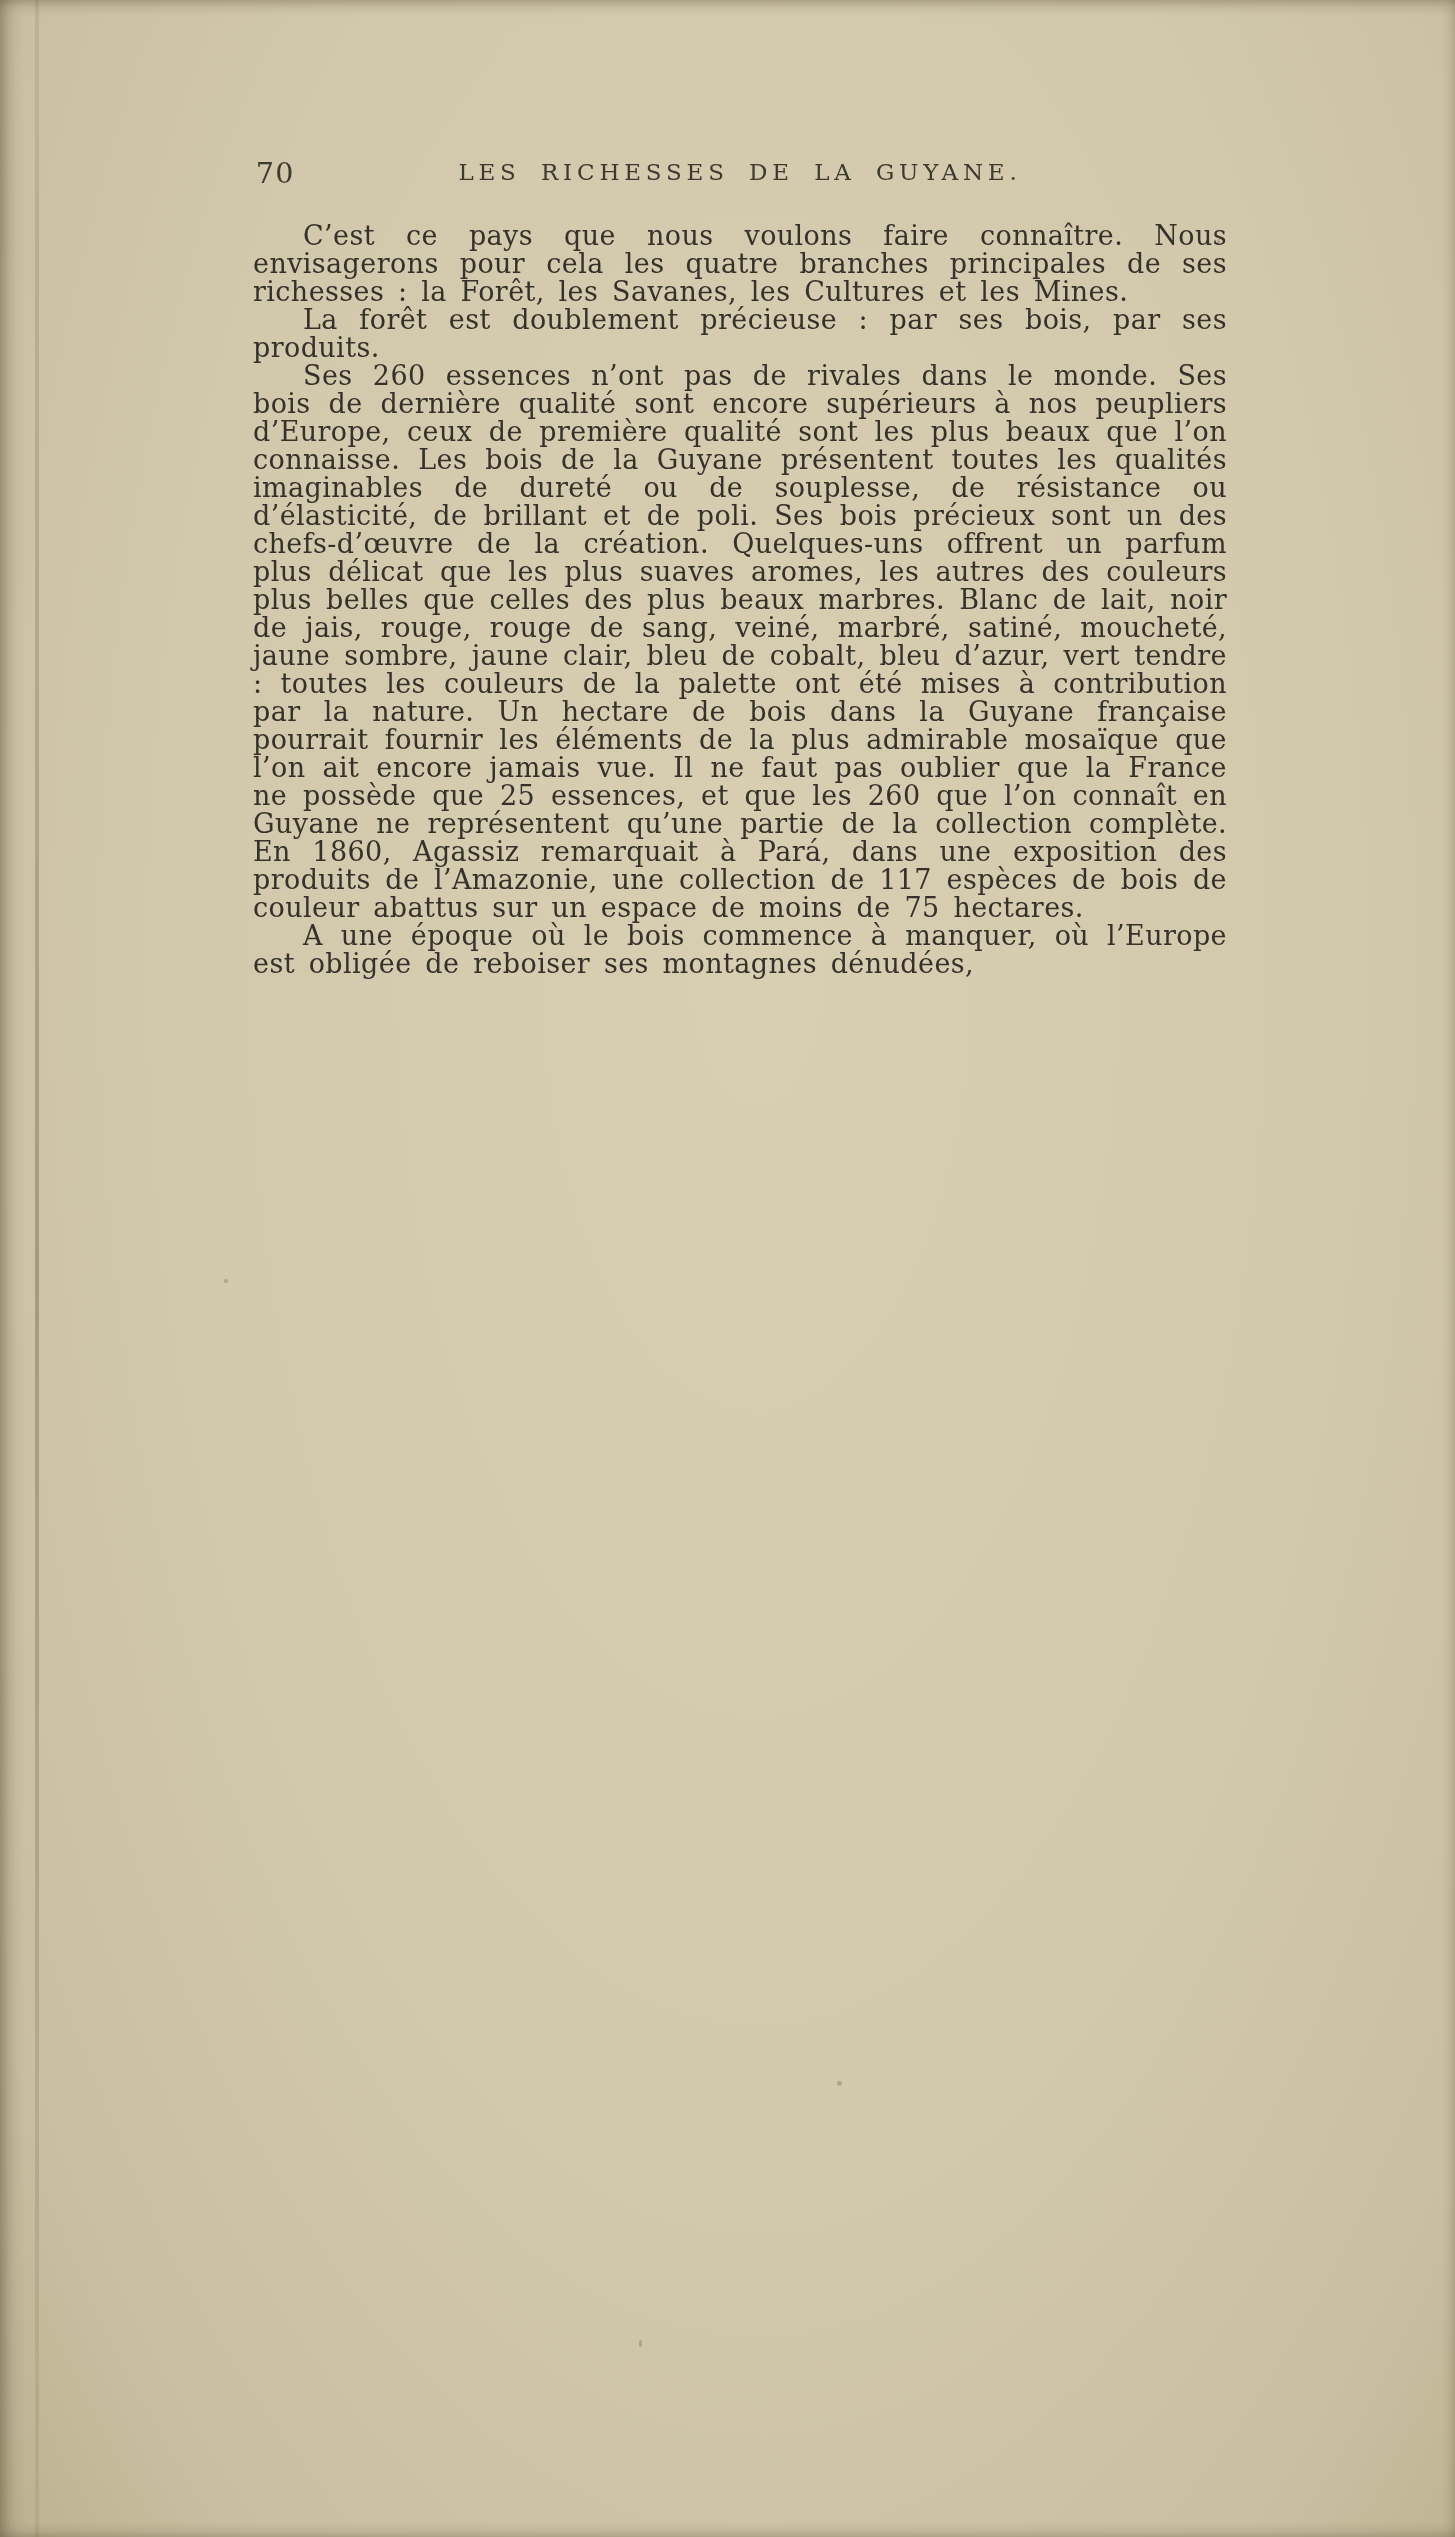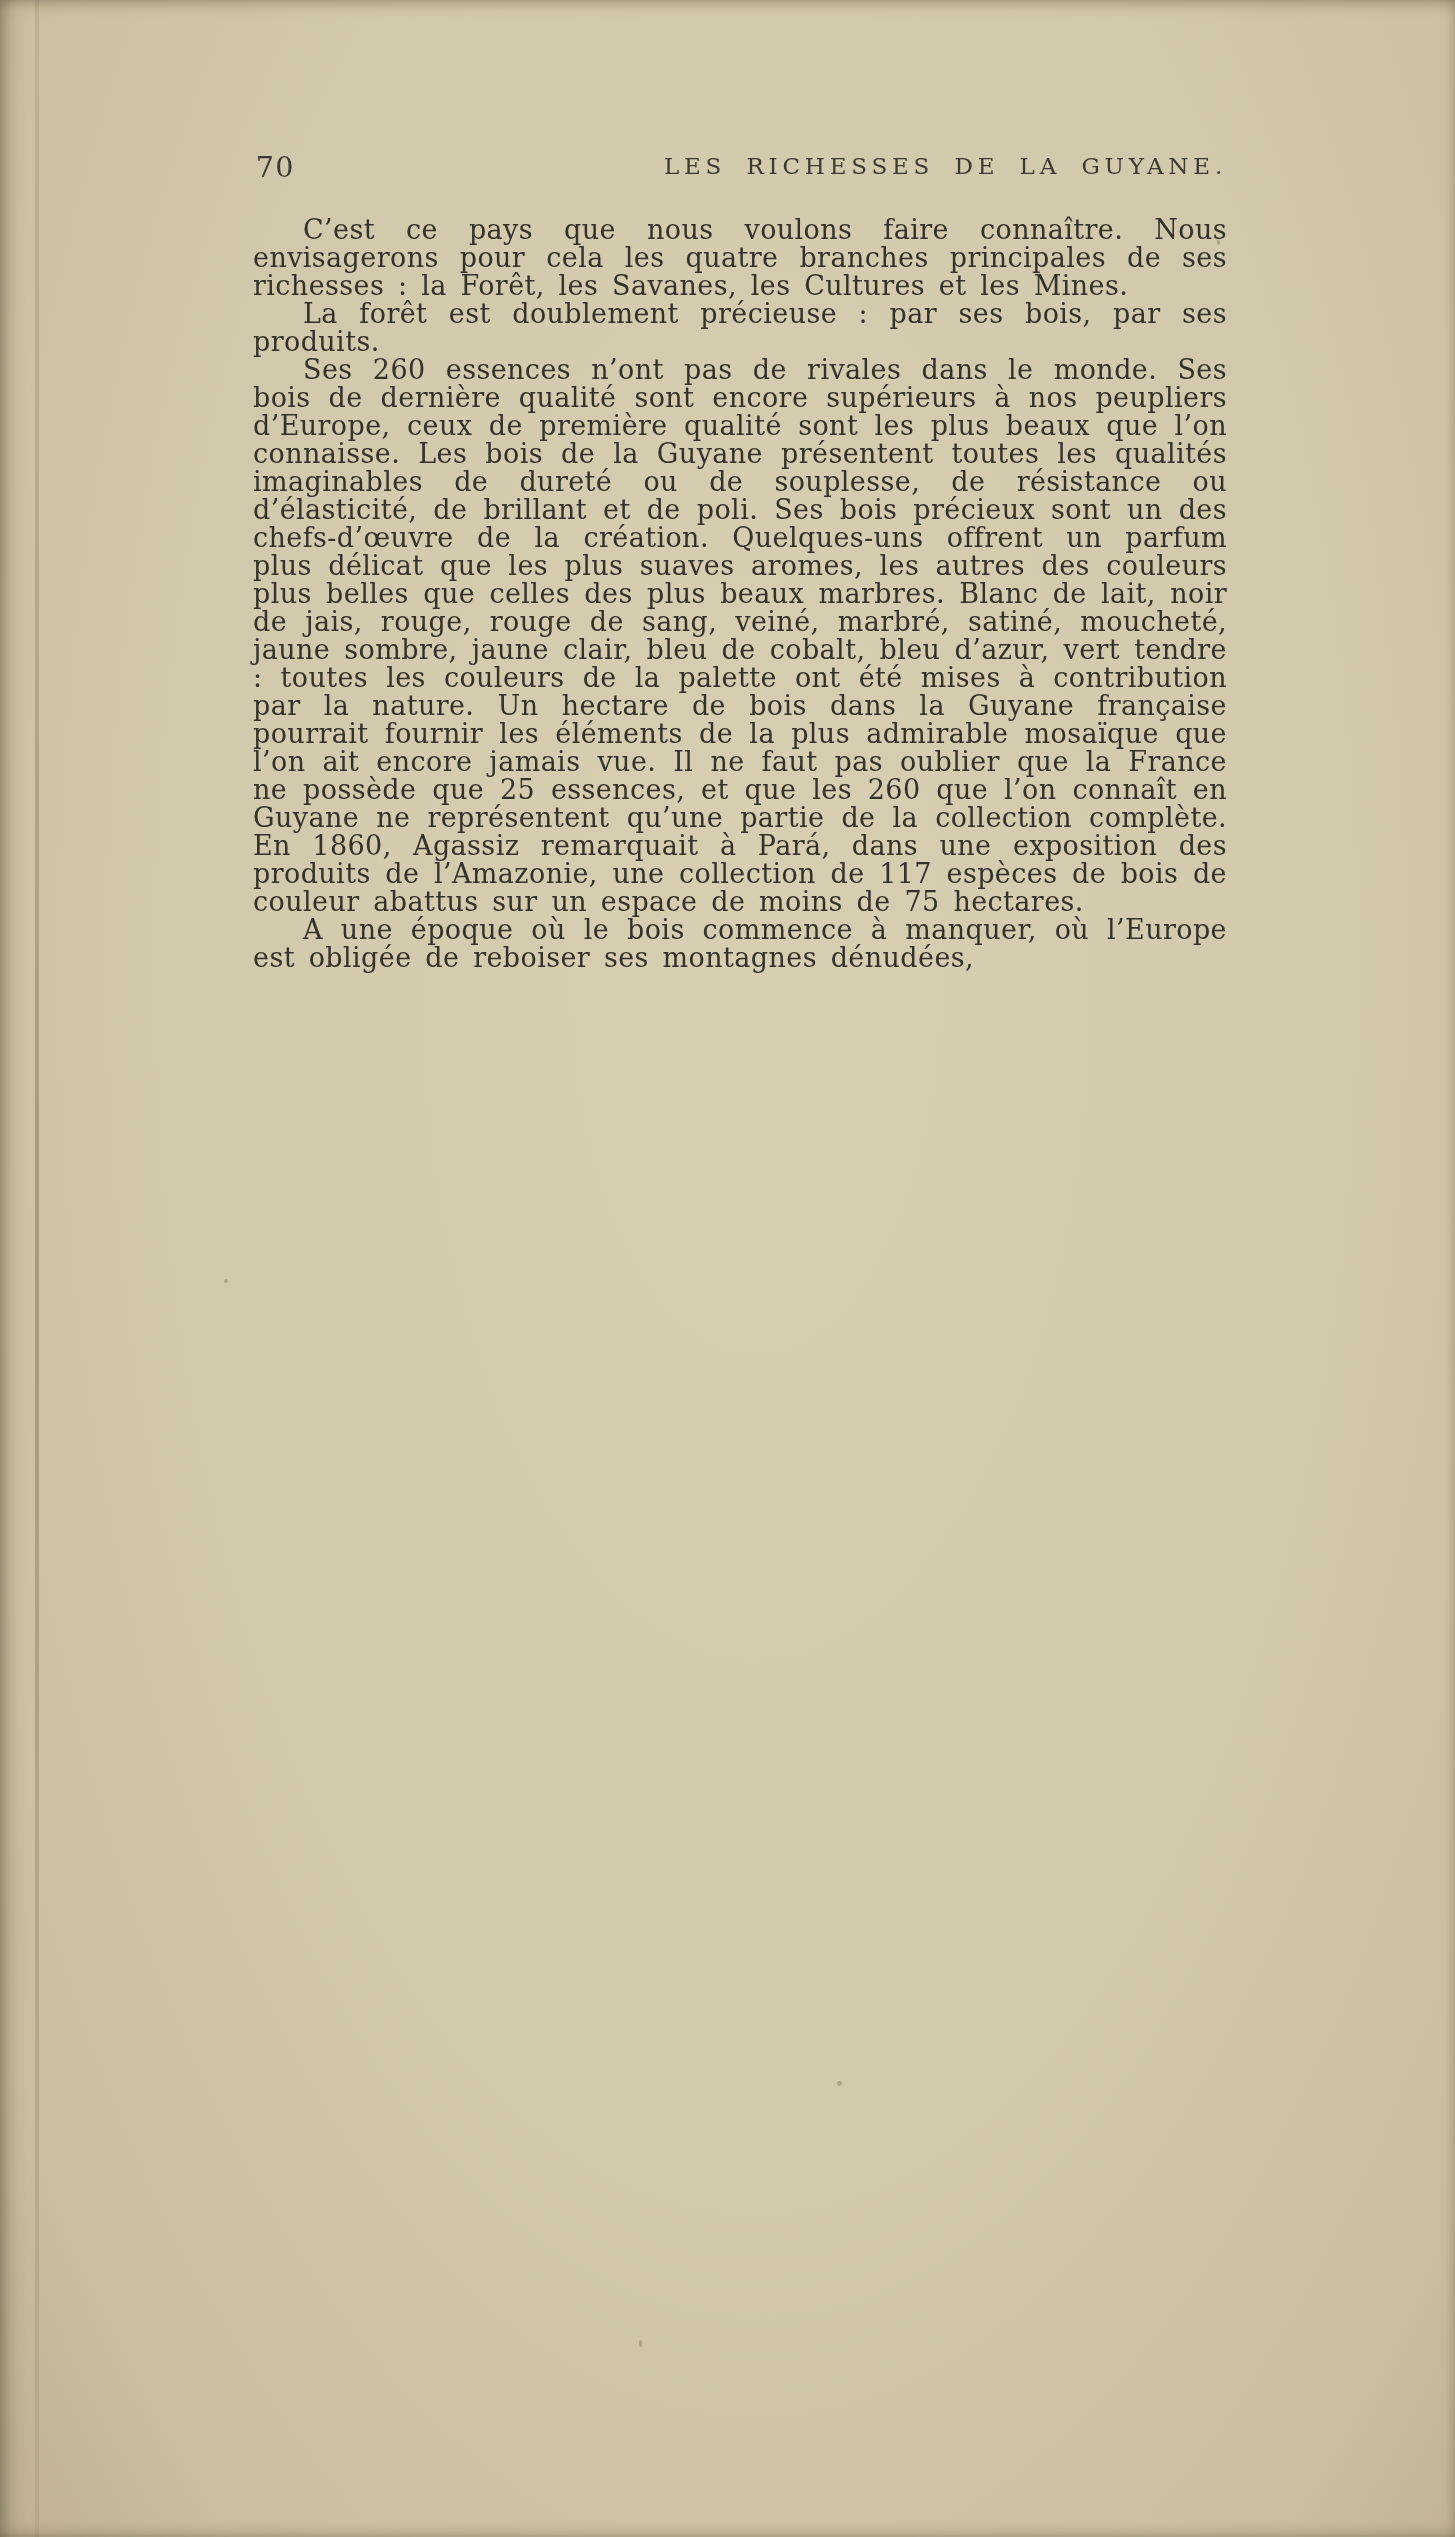--- a/index.html
+++ b/index.html
@@ -26,42 +26,42 @@
     position: absolute;
     left: 35px;
     top: 0;
     width: 4.1px;
     height: 100%;
     background: linear-gradient(to bottom, rgba(70,60,40,0.10), rgba(70,60,40,0.30), rgba(70,60,40,0.08));
   }
   .text-column {
     position: absolute;
     left: 253px;
-    top: 146px;
+    top: 152px;
     width: 974px;
   }
   .running-header {
     position: relative;
     height: 45px;
     margin-bottom: 24.5px;
   }
   .page-number {
     position: absolute;
     left: 2.7px;
     top: 4.1px;
     font-size: 28.6px;
     letter-spacing: 1.4px;
     color: #3c3a31;
   }
   .running-title {
     position: absolute;
     left: 0;
     right: 0;
     top: 6.8px;
-    text-align: right;
+    text-align: center;
     font-size: 23px;
     letter-spacing: 4.8px;
     word-spacing: 8.2px;
     color: #3c3a31;
   }
   .body-text p {
     margin: 0;
     font-size: 27px;
     line-height: 28px;
     text-align: justify;

